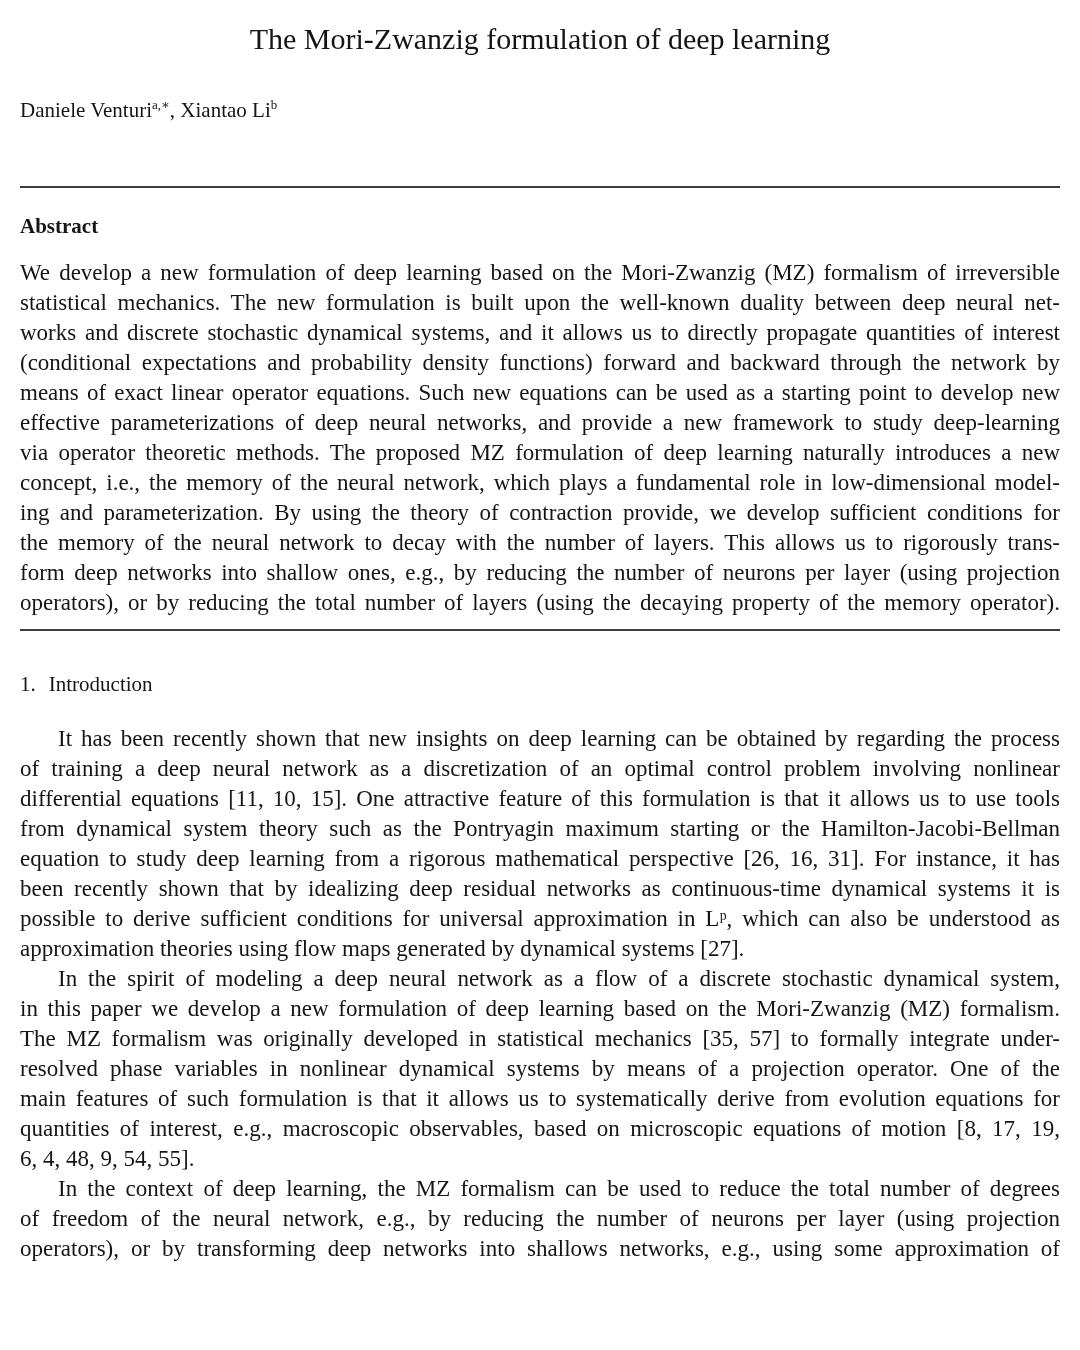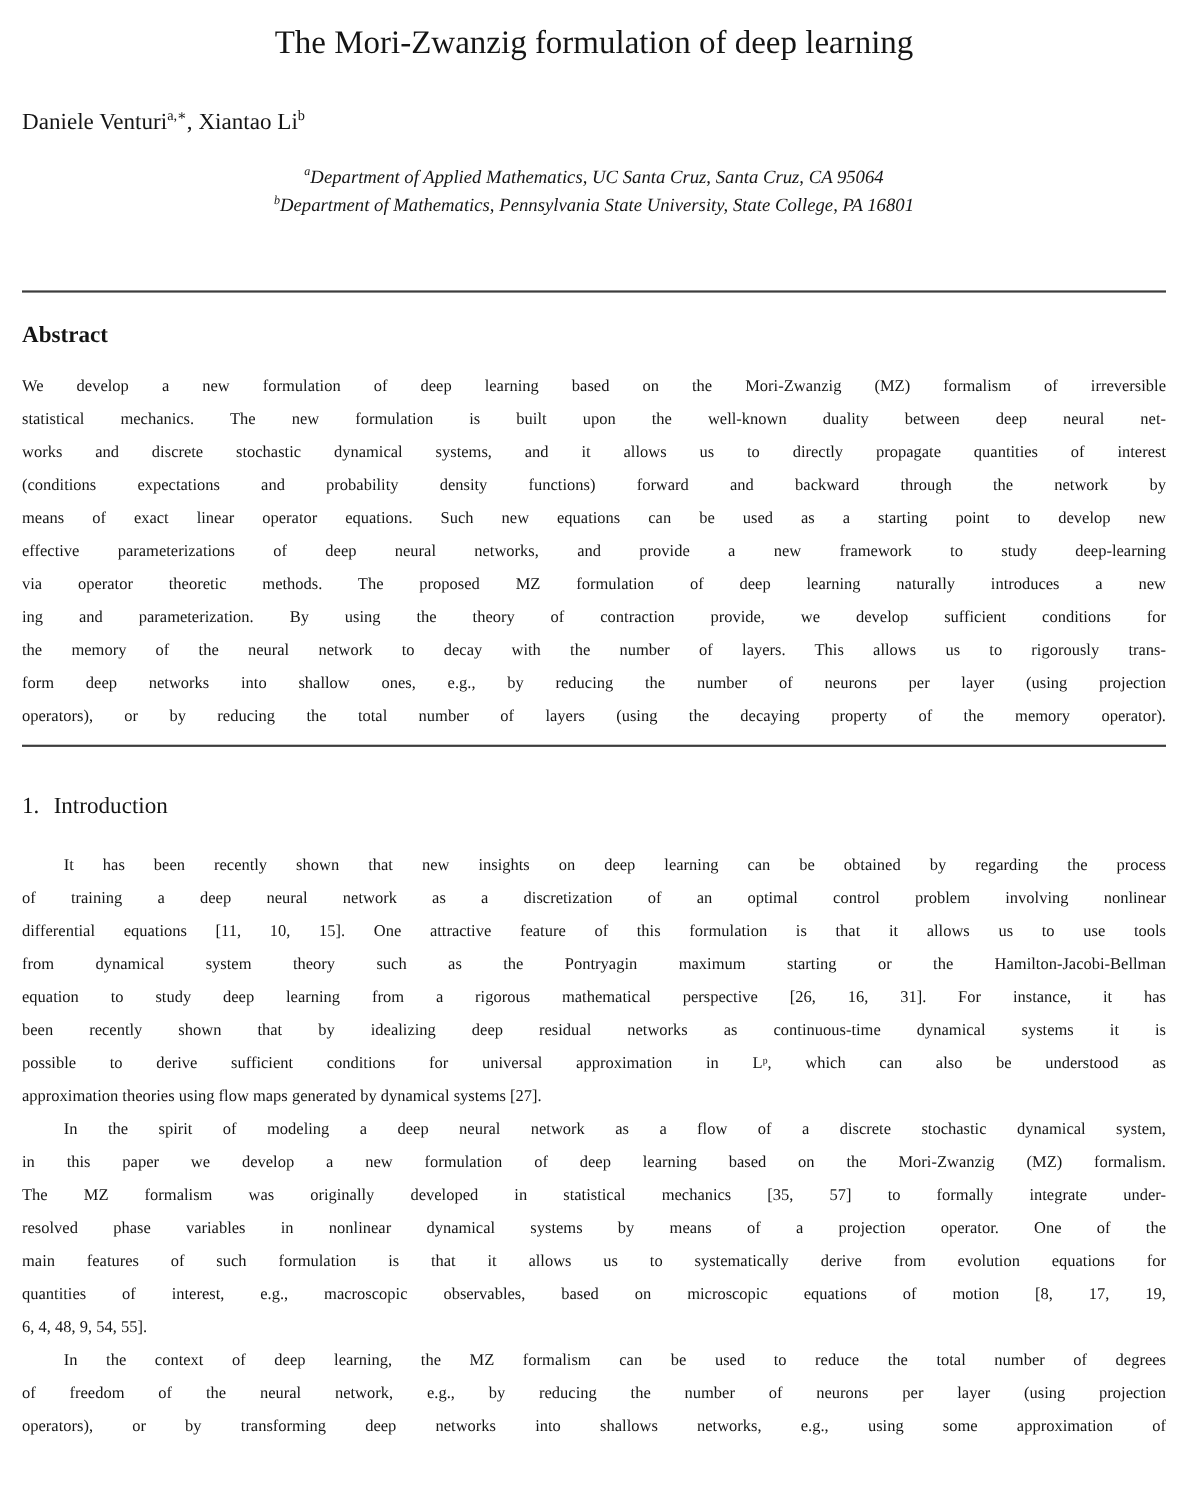--- a/index.html
+++ b/index.html
@@ -58,21 +58,21 @@
   }
   .rule-top { margin-top: 64px; }
   .rule-mid { margin-top: 11px; }
   .abstract-heading {
     font-weight: bold;
     font-size: 21px;
     line-height: 24px;
     margin-top: 26px;
   }
   .body-lines {
-    font-size: 15px;
+    font-size: 23px;
     line-height: 30px;
   }
   .abstract-body { margin-top: 20px; }
   .section-heading {
     font-weight: normal;
     font-size: 21px;
     line-height: 24px;
     margin-top: 41px;
   }
   .section-heading .sh-text { margin-left: 13px; }
@@ -86,37 +86,34 @@
 </style>
 </head>
 <body>
 
 <div class="page">
 
   <h1 class="title">The Mori-Zwanzig formulation of deep learning</h1>
 
   <div class="authors"><span>Daniele Venturi<sup>a,∗</sup></span>, <span>Xiantao Li<sup>b</sup></span></div>
 
-  <div class="affiliations">
-      <div><sup>a</sup>Department of Applied Mathematics, UC Santa Cruz, Santa Cruz, CA 95064</div>
-      <div><sup>b</sup>Department of Mathematics, Pennsylvania State University, State College, PA 16801</div>
-    </div>
 
   <hr class="rule rule-top">
 
   <div class="abstract-heading">Abstract</div>
 
   <div class="body-lines abstract-body">
       <div class="jline">We develop a new formulation of deep learning based on the Mori-Zwanzig (MZ) formalism of irreversible</div>
       <div class="jline">statistical mechanics. The new formulation is built upon the well-known duality between deep neural net-</div>
       <div class="jline">works and discrete stochastic dynamical systems, and it allows us to directly propagate quantities of interest</div>
-      <div class="jline">(conditions expectations and probability density functions) forward and backward through the network by</div>
+      <div class="jline">(conditional expectations and probability density functions) forward and backward through the network by</div>
       <div class="jline">means of exact linear operator equations. Such new equations can be used as a starting point to develop new</div>
       <div class="jline">effective parameterizations of deep neural networks, and provide a new framework to study deep-learning</div>
       <div class="jline">via operator theoretic methods. The proposed MZ formulation of deep learning naturally introduces a new</div>
+      <div class="jline">concept, i.e., the memory of the neural network, which plays a fundamental role in low-dimensional model-</div>
       <div class="jline">ing and parameterization. By using the theory of contraction provide, we develop sufficient conditions for</div>
       <div class="jline">the memory of the neural network to decay with the number of layers. This allows us to rigorously trans-</div>
       <div class="jline">form deep networks into shallow ones, e.g., by reducing the number of neurons per layer (using projection</div>
       <div class="jline">operators), or by reducing the total number of layers (using the decaying property of the memory operator).</div>
     </div>
 
   <hr class="rule rule-mid">
 
   <div class="section-heading">
     <span>1.</span><span class="sh-text">Introduction</span>

